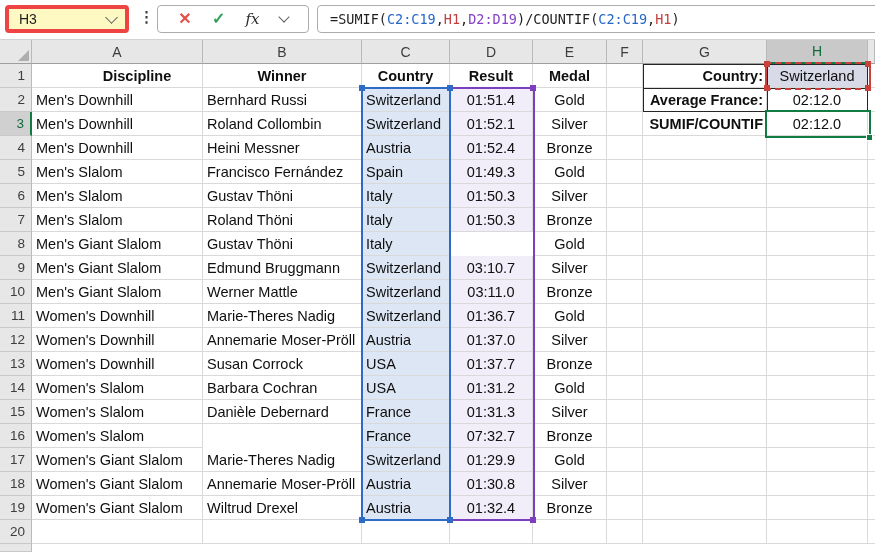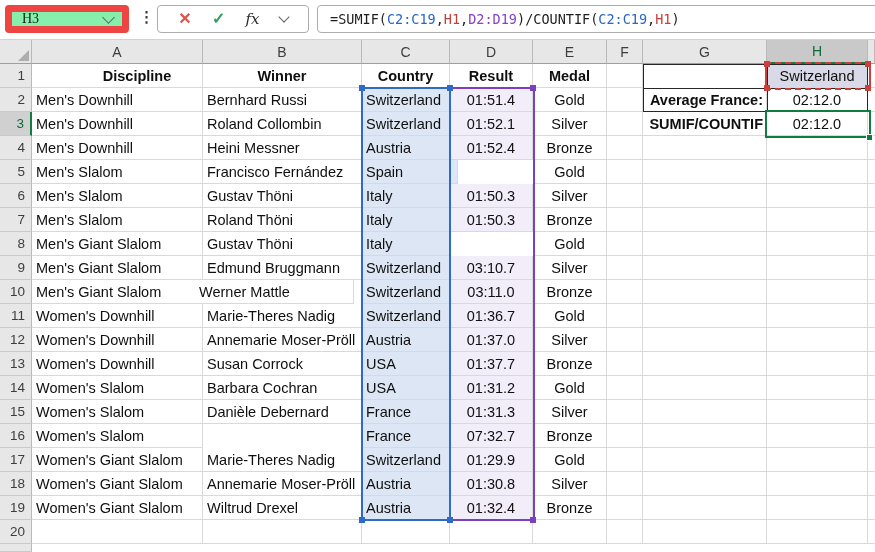--- a/index.html
+++ b/index.html
@@ -1,21 +1,21 @@
 <!DOCTYPE html>
 <html><head>
 <meta charset="utf-8">
 <style>
   html,body{margin:0;padding:0;background:#fff;width:875px;height:552px;overflow:hidden;
     font-family:"Liberation Sans",sans-serif;}
   
   .fbar{position:relative;width:875px;height:39px;background:#fff;border-bottom:1px solid #D2D2D2;}
-  .namebox{position:absolute;left:5px;top:5px;width:124px;height:28px;border:7px solid #ef4444;
-    border-radius:4px;background:#86efac;display:flex;align-items:center;justify-content:space-between;
-    padding:0 9px 0 10px;box-sizing:border-box;font-size:14px;color:#1e1e1e;font-family:Liberation Serif, serif;}
+  .namebox{position:absolute;left:5px;top:5px;width:124px;height:28px;border:4px solid #ef4444;
+    border-radius:4px;background:#fef9c3;display:flex;align-items:center;justify-content:space-between;
+    padding:0 9px 0 10px;box-sizing:border-box;font-size:14px;color:#1e1e1e;}
   .chev{width:8px;height:8px;border-right:1.6px solid #5f6368;border-bottom:1.6px solid #5f6368;
     transform:rotate(45deg);display:inline-block;margin-top:-4px;}
   .chev-sm{width:7px;height:7px;}
   .vdots{position:absolute;left:139px;top:8px;font-size:15px;color:#3c3c3c;font-weight:bold;}
   .fbtns{position:absolute;left:157px;top:5px;width:152px;height:28px;border:1px solid #ACACAC;
     border-radius:4px;background:#fff;display:flex;align-items:center;justify-content:space-evenly;
     box-sizing:border-box;}
   .icon-x{color:#E0544B;font-size:16px;font-weight:bold;line-height:1;}
   .icon-check{color:#2FA05C;font-size:16px;font-weight:bold;line-height:1;}
   .icon-fx{font-family:"DejaVu Serif",serif;font-style:italic;font-size:15px;color:#2b2b2b;}
@@ -79,20 +79,21 @@
     <div class="cell hdr" style="left: 643px; top: 0px; width: 124px; height: 24px;">G</div>
     <div class="cell hdr selcol" style="left: 767px; top: 0px; width: 101px; height: 24px;">H</div>
     <div class="cell hdr" style="left: 868px; top: 0px; width: 7px; height: 24px;"></div>
     <div class="cell rowhdr" style="left: 0px; top: 24px; width: 32px; height: 24px;">1</div>
     <div class="cell ac b" style="left: 32px; top: 24px; width: 171px; height: 24px; padding-left: 40px;">Discipline</div>
     <div class="cell ac b" style="left: 203px; top: 24px; width: 159px; height: 24px;">Winner</div>
     <div class="cell ac b" style="left: 450px; top: 24px; width: 83px; height: 24px;">Result</div>
     <div class="cell ac b" style="left: 362px; top: 24px; width: 88px; height: 24px;">Country</div>
     <div class="cell ac b" style="left: 533px; top: 24px; width: 74px; height: 24px;">Medal</div>
     <div class="cell" style="left: 607px; top: 24px; width: 36px; height: 24px;"></div>
+    <div class="cell ar b" style="left: 643px; top: 24px; width: 124px; height: 24px;">Country:</div>
     <div class="cell ac h1fill" style="left: 767px; top: 24px; width: 101px; height: 24px;">Switzerland</div>
     <div class="cell" style="left: 868px; top: 24px; width: 7px; height: 24px;"></div>
     <div class="cell rowhdr" style="left: 0px; top: 48px; width: 32px; height: 24px;">2</div>
     <div class="cell al" style="left: 32px; top: 48px; width: 171px; height: 24px;">Men's Downhill</div>
     <div class="cell al" style="left: 203px; top: 48px; width: 159px; height: 24px;">Bernhard Russi</div>
     <div class="cell al cfill" style="left: 362px; top: 48px; width: 88px; height: 24px;">Switzerland</div>
     <div class="cell ac dfill" style="left: 450px; top: 48px; width: 83px; height: 24px;">01:51.4</div>
     <div class="cell ac" style="left: 533px; top: 48px; width: 74px; height: 24px;">Gold</div>
     <div class="cell" style="left: 607px; top: 48px; width: 36px; height: 24px;"></div>
     <div class="cell ar b" style="left: 643px; top: 48px; width: 124px; height: 24px;">Average France:</div>
@@ -115,20 +116,21 @@
     <div class="cell ac dfill" style="left: 450px; top: 96px; width: 83px; height: 24px;">01:52.4</div>
     <div class="cell ac" style="left: 533px; top: 96px; width: 74px; height: 24px;">Bronze</div>
     <div class="cell" style="left: 607px; top: 96px; width: 36px; height: 24px;"></div>
     <div class="cell" style="left: 643px; top: 96px; width: 124px; height: 24px;"></div>
     <div class="cell ac" style="left: 767px; top: 96px; width: 101px; height: 24px;"></div>
     <div class="cell" style="left: 868px; top: 96px; width: 7px; height: 24px;"></div>
     <div class="cell rowhdr" style="left: 0px; top: 120px; width: 32px; height: 24px;">5</div>
     <div class="cell al" style="left: 32px; top: 120px; width: 171px; height: 24px;">Men's Slalom</div>
     <div class="cell al" style="left: 203px; top: 120px; width: 159px; height: 24px;">Francisco Fernández</div>
     <div class="cell al cfill" style="left: 362px; top: 120px; width: 96px; height: 24px;">Spain</div>
+    <div class="cell ac dfill" style="left: 450px; top: 120px; width: 83px; height: 24px;">01:49.3</div>
     <div class="cell ac" style="left: 533px; top: 120px; width: 74px; height: 24px;">Gold</div>
     <div class="cell" style="left: 607px; top: 120px; width: 36px; height: 24px;"></div>
     <div class="cell" style="left: 643px; top: 120px; width: 124px; height: 24px;"></div>
     <div class="cell ac" style="left: 767px; top: 120px; width: 101px; height: 24px;"></div>
     <div class="cell" style="left: 868px; top: 120px; width: 7px; height: 24px;"></div>
     <div class="cell rowhdr" style="left: 0px; top: 144px; width: 32px; height: 24px;">6</div>
     <div class="cell al" style="left: 32px; top: 144px; width: 171px; height: 24px;">Men's Slalom</div>
     <div class="cell al" style="left: 203px; top: 144px; width: 159px; height: 24px;">Gustav Thöni</div>
     <div class="cell al cfill" style="left: 362px; top: 144px; width: 88px; height: 24px;">Italy</div>
     <div class="cell ac dfill" style="left: 450px; top: 144px; width: 83px; height: 24px;">01:50.3</div>
@@ -161,21 +163,21 @@
     <div class="cell al" style="left: 203px; top: 216px; width: 159px; height: 24px;">Edmund Bruggmann</div>
     <div class="cell al cfill" style="left: 362px; top: 216px; width: 88px; height: 24px;">Switzerland</div>
     <div class="cell ac dfill" style="left: 450px; top: 216px; width: 83px; height: 24px;">03:10.7</div>
     <div class="cell ac" style="left: 533px; top: 216px; width: 74px; height: 24px;">Silver</div>
     <div class="cell" style="left: 607px; top: 216px; width: 36px; height: 24px;"></div>
     <div class="cell" style="left: 643px; top: 216px; width: 124px; height: 24px;"></div>
     <div class="cell ac" style="left: 767px; top: 216px; width: 101px; height: 24px;"></div>
     <div class="cell" style="left: 868px; top: 216px; width: 7px; height: 24px;"></div>
     <div class="cell rowhdr" style="left: 0px; top: 240px; width: 32px; height: 24px;">10</div>
     <div class="cell al" style="left: 32px; top: 240px; width: 171px; height: 24px;">Men's Giant Slalom</div>
-    <div class="cell al" style="left: 195px; top: 240px; width: 159px; height: 24px;">Werner Mattle</div>
+    <div class="cell al" style="left: 203px; top: 240px; width: 159px; height: 24px;">Werner Mattle</div>
     <div class="cell al cfill" style="left: 362px; top: 240px; width: 88px; height: 24px;">Switzerland</div>
     <div class="cell ac dfill" style="left: 450px; top: 240px; width: 83px; height: 24px;">03:11.0</div>
     <div class="cell ac" style="left: 533px; top: 240px; width: 74px; height: 24px;">Bronze</div>
     <div class="cell" style="left: 607px; top: 240px; width: 36px; height: 24px;"></div>
     <div class="cell" style="left: 643px; top: 240px; width: 124px; height: 24px;"></div>
     <div class="cell ac" style="left: 767px; top: 240px; width: 101px; height: 24px;"></div>
     <div class="cell" style="left: 868px; top: 240px; width: 7px; height: 24px;"></div>
     <div class="cell rowhdr" style="left: 0px; top: 264px; width: 32px; height: 24px;">11</div>
     <div class="cell al" style="left: 32px; top: 264px; width: 171px; height: 24px;">Women's Downhill</div>
     <div class="cell al" style="left: 203px; top: 264px; width: 159px; height: 24px;">Marie-Theres Nadig</div>

